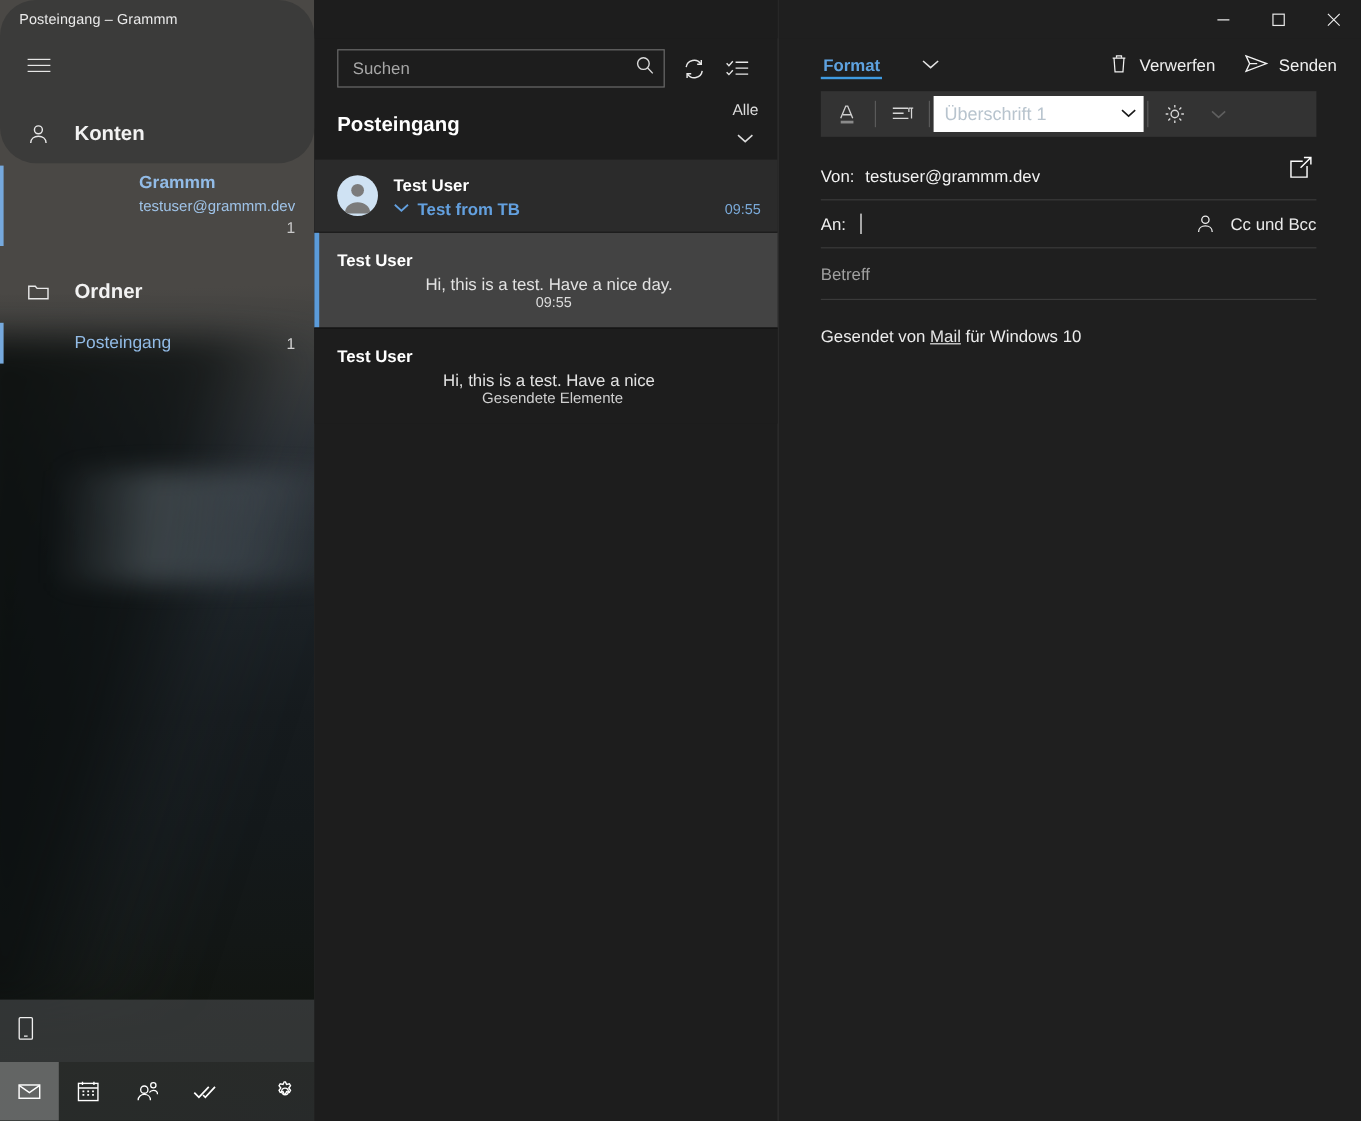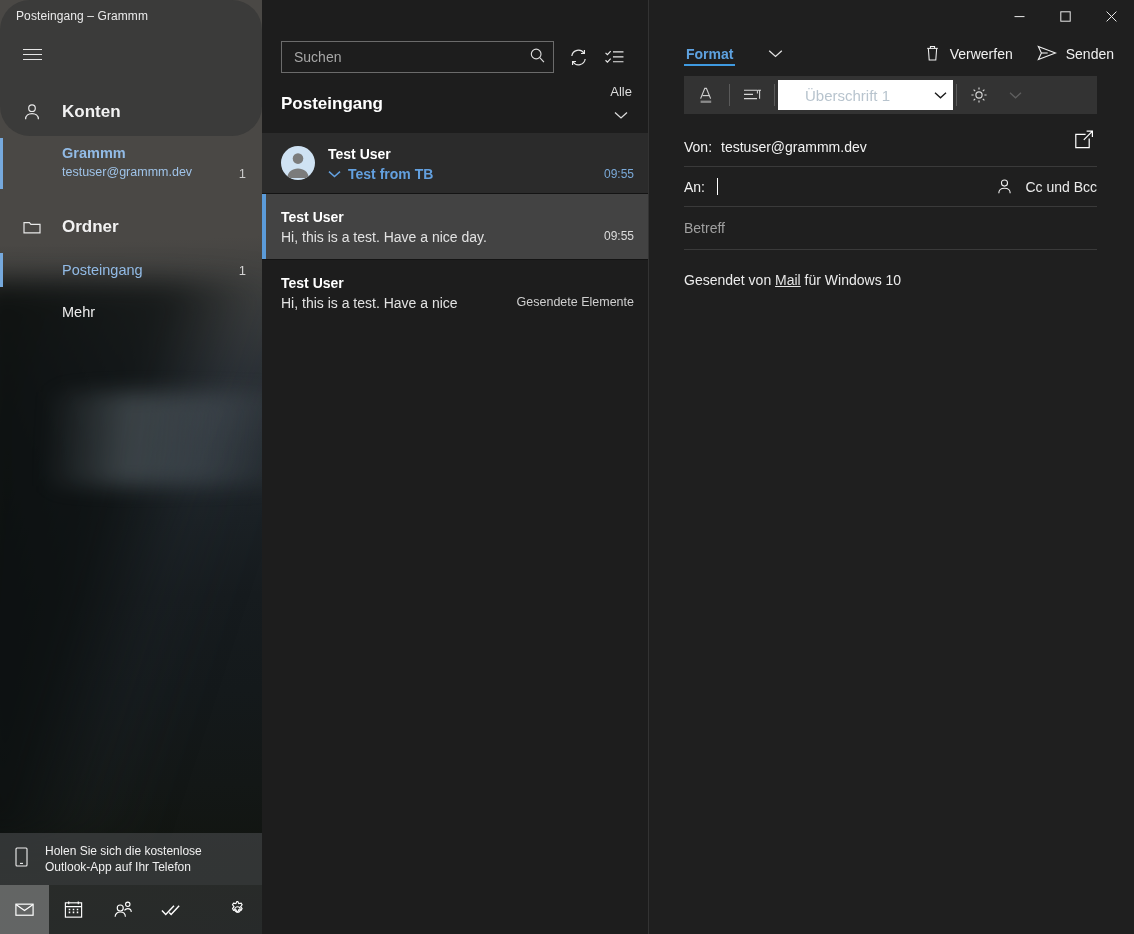--- a/index.html
+++ b/index.html
@@ -110,20 +110,21 @@
   }
   .side-row.new-mail { margin-top: 8px; height: 46px; }
   .side-row.section { margin-top: 14px; }
 
   .acct {
     position: relative;
     z-index: 2;
     display: flex; align-items: flex-end;
     padding: 8px 16px 10px 62px;
     cursor: pointer;
+    flex-direction: column;
   }
   .acct.selected::before {
     content: "";
     position: absolute;
     left: 0; top: 2px; bottom: 2px;
     width: 3px; background: #76a9dd;
   }
   .acct-texts { flex: 1; min-width: 0; }
   .acct-name {
     font-size: 14.5px; font-weight: 600; color: #92bbe6;
@@ -263,21 +264,21 @@
     background: #434343;
   }
   .msg-item.selected::before {
     content: "";
     position: absolute;
     left: 0; top: 0; bottom: 0;
     width: 4px; background: #5b9bd9;
   }
   .msg-item.plain { background: #1d1d1d; }
   .msg-sender { font-size: 14px; font-weight: 600; color: #ffffff; line-height: 20px; }
-  .msg-line2 { display: flex; align-items: flex-start; margin-top: 2px; }
+  .msg-line2 { display: flex; align-items: center; margin-top: 2px; flex-direction: column; }
   .msg-preview {
     flex: 1; min-width: 0;
     font-size: 14px; color: #e2e2e2;
     white-space: nowrap; overflow: hidden; text-overflow: clip;
   }
   .msg-meta { font-size: 12px; color: #dcdcdc; padding-left: 8px; white-space: nowrap; }
   .msg-folder { font-size: 12.5px; color: #cfcfcf; padding-left: 6px; white-space: nowrap; }
 
   
   .compose {
@@ -343,21 +344,21 @@
   .rib-btn {
     width: 38px; height: 34px;
     display: flex; align-items: center; justify-content: center;
     color: #d7d7d7; cursor: pointer;
   }
   .rib-sep { width: 1px; height: 22px; background: #5a5a5a; margin: 0 3px; }
   .style-combo {
     width: 175px; height: 30px;
     background: #ffffff;
     display: flex; align-items: center;
-    padding: 0 6px 0 27px;
+    padding: 0 6px 0 9px;
     cursor: pointer;
   }
   .style-combo .val { flex: 1; font-size: 15px; color: #b8c4ce; }
   .rib-caret-dim { color: #5f5f5f; width: 34px; display: flex; align-items: center; justify-content: center; cursor: pointer; }
 
   .fields { padding: 0 37px 0 35px; }
   .field-row {
     position: relative;
     display: flex; align-items: center;
     height: 40px;
@@ -434,34 +435,27 @@
           <path d="M2 4.6h5.4l1.5 1.7H18v8.6H2z"></path>
         </svg>
       </span>
       <span class="lbl">Ordner</span>
     </div>
 
     <div class="folder-row selected">
       <span class="folder-name">Posteingang</span>
       <span class="folder-count">1</span>
     </div>
-    <div class="folder-row">
-      <span class="folder-name">Mehr</span>
-    </div>
 
     <div class="promo">
       <span>
         <svg width="15" height="22" viewBox="0 0 15 22" fill="none" stroke="#f0f0f0" stroke-width="1.1">
           <rect x="2" y="2" width="11" height="18" rx="1"></rect>
             <path d="M6 17.4h3"></path>
         </svg>
-      </span>
-      <span class="promo-txt">
-        <span>Holen Sie sich die kostenlose</span><br>
-        <span>Outlook-App auf Ihr Telefon</span>
       </span>
     </div>
 
     <div class="bottom-nav">
       <div class="nav-btn active">
         <svg width="21" height="21" viewBox="0 0 22 22" fill="none" stroke="#ffffff" stroke-width="1.25">
           <rect x="2" y="5.4" width="18" height="11.6"></rect>
             <path d="M2 5.8l9 6.3 9-6.3"></path>
         </svg>
       </div>

